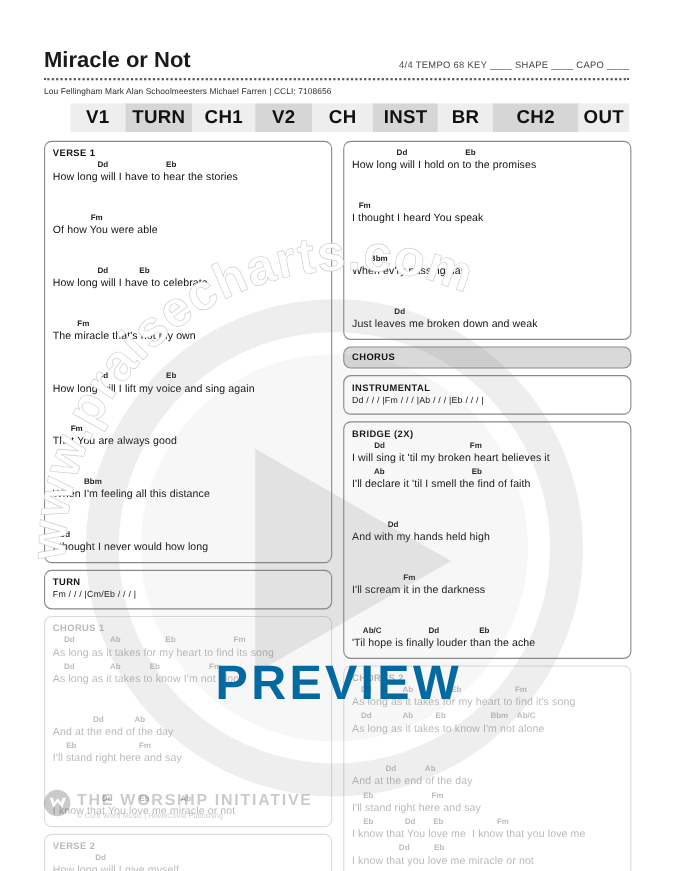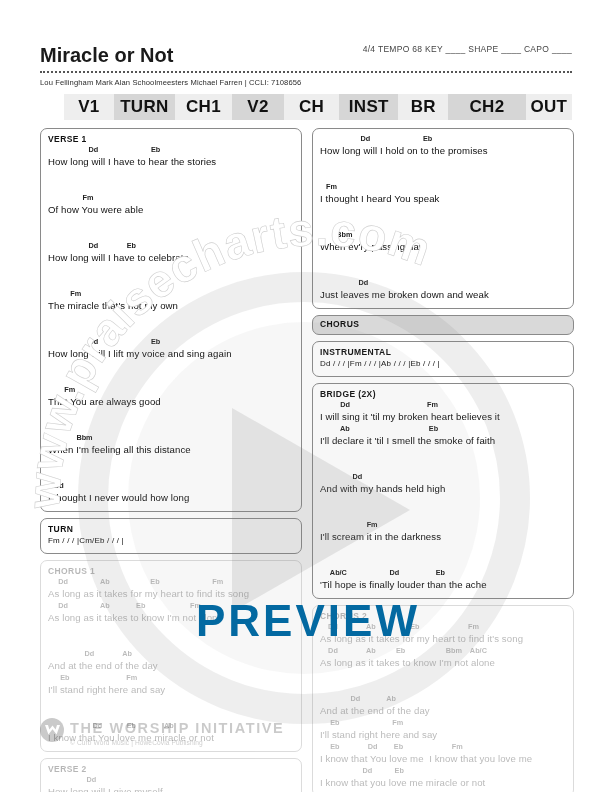--- a/index.html
+++ b/index.html
@@ -60,21 +60,21 @@
   }
 
   
   .content { position: relative; z-index: 1; }
 
   .header {
     position: absolute;
     left: 40px; top: 44px; width: 532px;
   }
   .title-row {
-    display: flex; align-items: flex-start; justify-content: space-between; gap: 12px;
+    display: flex; align-items: flex-end; justify-content: space-between; gap: 12px;
   }
   .song-title {
     font-size: 20px; font-weight: bold; color: #1a1a1a;
     letter-spacing: 0px;
   }
   .meta {
     font-size: 8.5px; color: #444; letter-spacing: 0.3px;
     padding-bottom: 3px; white-space: nowrap;
     font-family: "Liberation Sans", sans-serif;
   }
@@ -282,21 +282,21 @@
         </div>
         <div class="box">
           <div class="sec-label">INSTRUMENTAL</div>
           <div class="progression">Dd / / / |Fm / / / |Ab / / / |Eb / / / |</div>
         </div>
         <div class="box">
           <div class="sec-label">BRIDGE (2X)</div>
           <div class="chordline">          Dd                                      Fm</div>
           <div class="lyricline">I will sing it 'til my broken heart believes it</div>
           <div class="chordline">          Ab                                       Eb</div>
-          <div class="lyricline">I'll declare it 'til I smell the smoke of faith</div>
+          <div class="lyricline">I'll declare it 'til I smell the find of faith</div>
           <div class="chordline"></div>
           <div class="lyricline"></div>
           <div class="chordline">                Dd</div>
           <div class="lyricline">And with my hands held high</div>
           <div class="chordline"></div>
           <div class="lyricline"></div>
           <div class="chordline">                       Fm</div>
           <div class="lyricline">I'll scream it in the darkness</div>
           <div class="chordline"></div>
           <div class="lyricline"></div>

